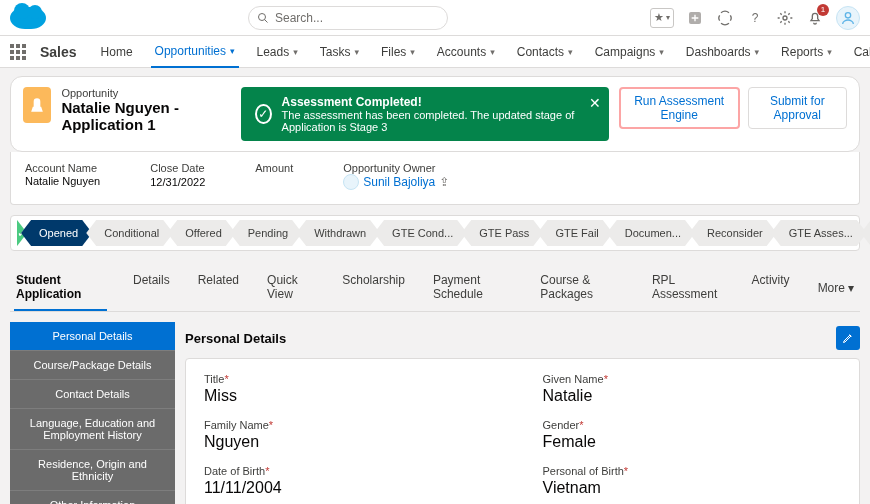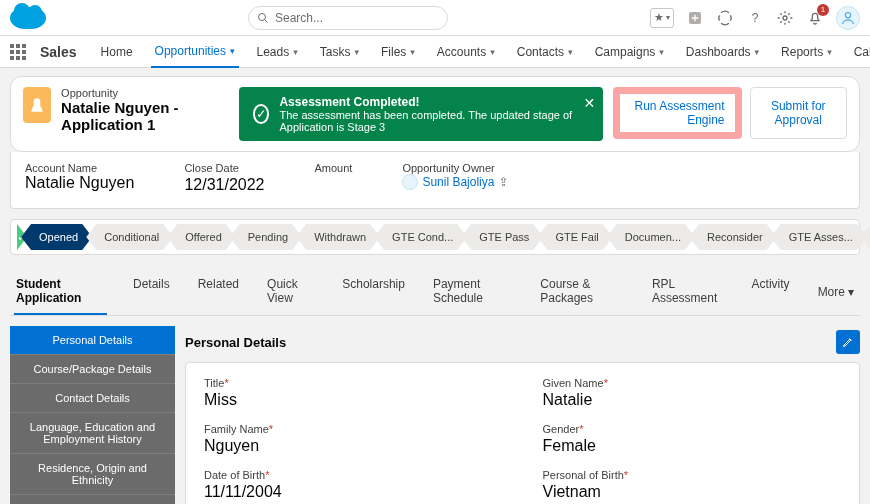--- a/index.html
+++ b/index.html
@@ -37,25 +37,25 @@
   .opp-icon { width:36px; height:36px; background:#fcb95b; border-radius:4px; display:flex; align-items:center; justify-content:center; color:#fff;}
   .hdr-text .obj-label { font-size:11px; color:#3e3e3c;}
   .hdr-text .rec-title { font-size:15px; font-weight:700; color:#080707;}
   .toast { display:flex; align-items:center; gap:10px; background:#04844b; color:#fff; padding:8px 14px; border-radius:4px; position:relative; min-width:310px;}
   .toast .check { width:20px; height:20px; border:2px solid #fff; border-radius:50%; display:flex; align-items:center; justify-content:center;}
   .toast .t-title { font-weight:600; font-size:12px;}
   .toast .t-msg { font-size:11px;}
   .toast .close { position:absolute; right:8px; top:8px; color:#fff; font-size:14px;}
   .hdr-actions { margin-left:auto; display:flex; gap:8px; }
   .btn { border:1px solid #dddbda; background:#fff; color:#0070d2; padding:5px 10px; border-radius:4px; font-size:12px; }
-  .btn.highlight { border:7px solid #fca5a5;text-align:right; }
+  .btn.highlight { border:2px solid #fca5a5; }
 
   .fields-row { display:flex; gap:50px; background:#fff; padding:10px 14px 14px; border:1px solid #dddbda; border-top:none; border-radius:0 0 4px 4px;}
   .fld .lbl { font-size:11px; color:#3e3e3c;}
-  .fld .val { font-size:16px; color:#080707; margin-top:2px;}
+  .fld .val { font-size:11px; color:#080707; margin-top:2px;}
   .owner-val { display:flex; align-items:center; gap:4px; color:#0070d2;}
   .owner-avatar { width:16px; height:16px; border-radius:50%; background:#e8f4fb; border:1px solid #c6e4f4;}
 
   
   .path-wrap { display:flex; background:#fff; border:1px solid #dddbda; border-radius:4px; margin-top:10px; padding:4px 6px; gap:0;}
   .path-check { width:40px; height:26px; background:#4bca81; display:flex; align-items:center; justify-content:center; color:#fff; clip-path: polygon(0 0, calc(100% - 10px) 0, 100% 50%, calc(100% - 10px) 100%, 0 100%);}
   .stage { height:26px; display:flex; align-items:center; padding:0 14px 0 18px; font-size:11px; color:#3e3e3c; background:#ecebea; position:relative; clip-path: polygon(10px 0, calc(100% - 10px) 0, 100% 50%, calc(100% - 10px) 100%, 10px 100%, 0 50%, 10px 0); margin-left:-6px; white-space:nowrap;}
   .stage.current { background:#00396b; color:#fff; }
 
   

